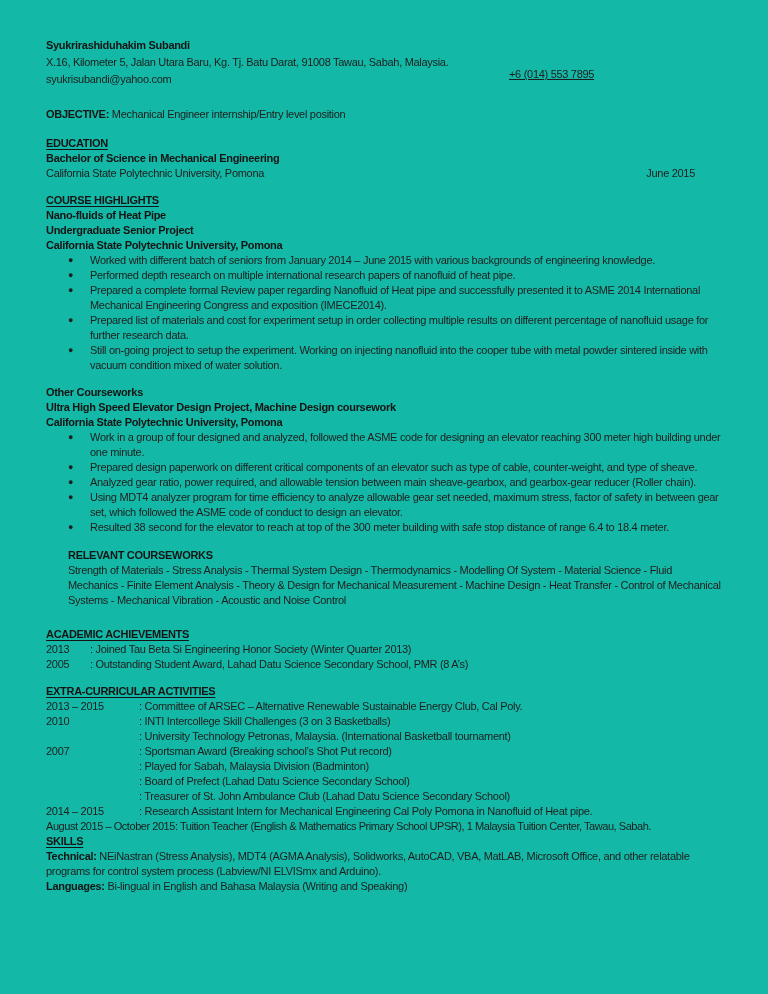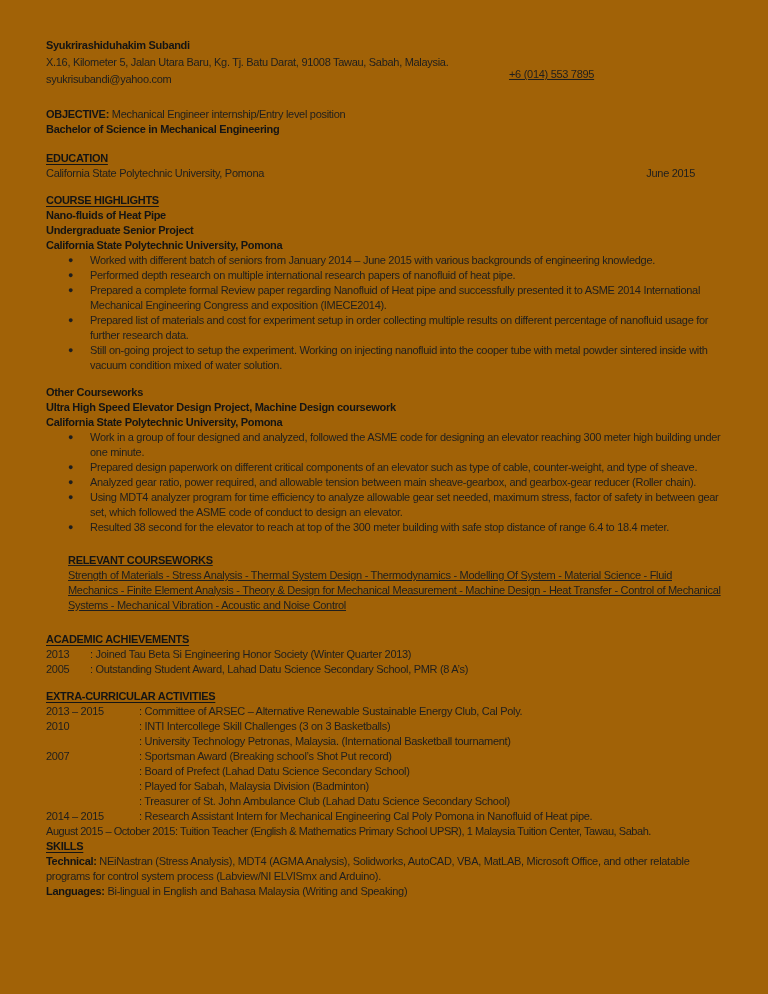--- a/index.html
+++ b/index.html
@@ -1,21 +1,21 @@
 <!DOCTYPE html>
 <html><head>
 <meta charset="utf-8">
 <style>
   html, body { margin: 0; padding: 0; background: #ffffff; }
   .page {
     position: relative;
     width: 768px;
     height: 994px;
     margin: 0 auto;
-    background: #a16207;
+    background: #14b8a6;
     box-sizing: border-box;
     padding: 37px 45px 0 46px;
     font-family: "Liberation Sans", "DejaVu Sans", sans-serif;
     font-size: 11px;
     letter-spacing: -0.3px;
     line-height: 15px;
     color: #1e1e1e;
     overflow: hidden;
   }
   .b { font-weight: 700; color: #141414; }
@@ -24,21 +24,21 @@
     color: #141414;
     text-decoration: underline;
     text-underline-offset: 2px;
   }
   .hline { line-height: 15px; }
   .hdr-line { line-height: 17px; position: relative; }
   .phone { position: absolute; left: 463px; top: 12px; white-space: nowrap; text-decoration: underline; }
   .mt-sm { margin-top: 12px; }
   .mt-md { margin-top: 14px; }
   .mt-lg { margin-top: 19px; }
-  .mt-rel { margin-top: 18px; text-decoration: underline; }
+  .mt-rel { margin-top: 13px; }
   .flexline { display: flex; justify-content: space-between; }
   .edu-date { margin-right: 28px; white-space: nowrap; }
   .bullet { display: flex; }
   .dot {
     width: 22px;
     margin-left: 22px;
     flex: 0 0 22px;
     text-align: left;
     font-size: 9px;
     line-height: 15px;
@@ -63,22 +63,22 @@
       <span class="phone">+6 (014) 553 7895</span>
     </div>
     <div class="hdr-line">syukrisubandi@yahoo.com</div>
   </div>
 
   <div class="hline mt-lg">
     <span class="b">OBJECTIVE:</span><span> Mechanical Engineer internship/Entry level position</span>
   </div>
 
   <div>
+    <div class="hline mt-md"><span class="h">EDUCATION</span></div>
     <div class="hline b">Bachelor of Science in Mechanical Engineering</div>
-    <div class="hline mt-md"><span class="h">EDUCATION</span></div>
     <div class="hline flexline">
       <span>California State Polytechnic University, Pomona</span>
       <span class="edu-date">June 2015</span>
     </div>
   </div>
 
   <div>
     <div class="hline mt-sm"><span class="h">COURSE HIGHLIGHTS</span></div>
 
     <div>
@@ -164,25 +164,25 @@
     <div class="row">
       <span class="col-year-lg"></span>
       <span class="col-text">: University Technology Petronas, Malaysia. (International Basketball tournament)</span>
     </div>
     <div class="row">
       <span class="col-year-lg">2007</span>
       <span class="col-text">: Sportsman Award (Breaking school’s Shot Put record)</span>
     </div>
     <div class="row">
       <span class="col-year-lg"></span>
+      <span class="col-text">: Played for Sabah, Malaysia Division (Badminton)</span>
+    </div>
+    <div class="row">
+      <span class="col-year-lg"></span>
       <span class="col-text">: Board of Prefect (Lahad Datu Science Secondary School)</span>
-    </div>
-    <div class="row">
-      <span class="col-year-lg"></span>
-      <span class="col-text">: Played for Sabah, Malaysia Division (Badminton)</span>
     </div>
     <div class="row">
       <span class="col-year-lg"></span>
       <span class="col-text">: Treasurer of St. John Ambulance Club (Lahad Datu Science Secondary School)</span>
     </div>
   </div>
 
   <div>
     <div class="row">
       <span class="col-year-lg">2014 – 2015</span>

